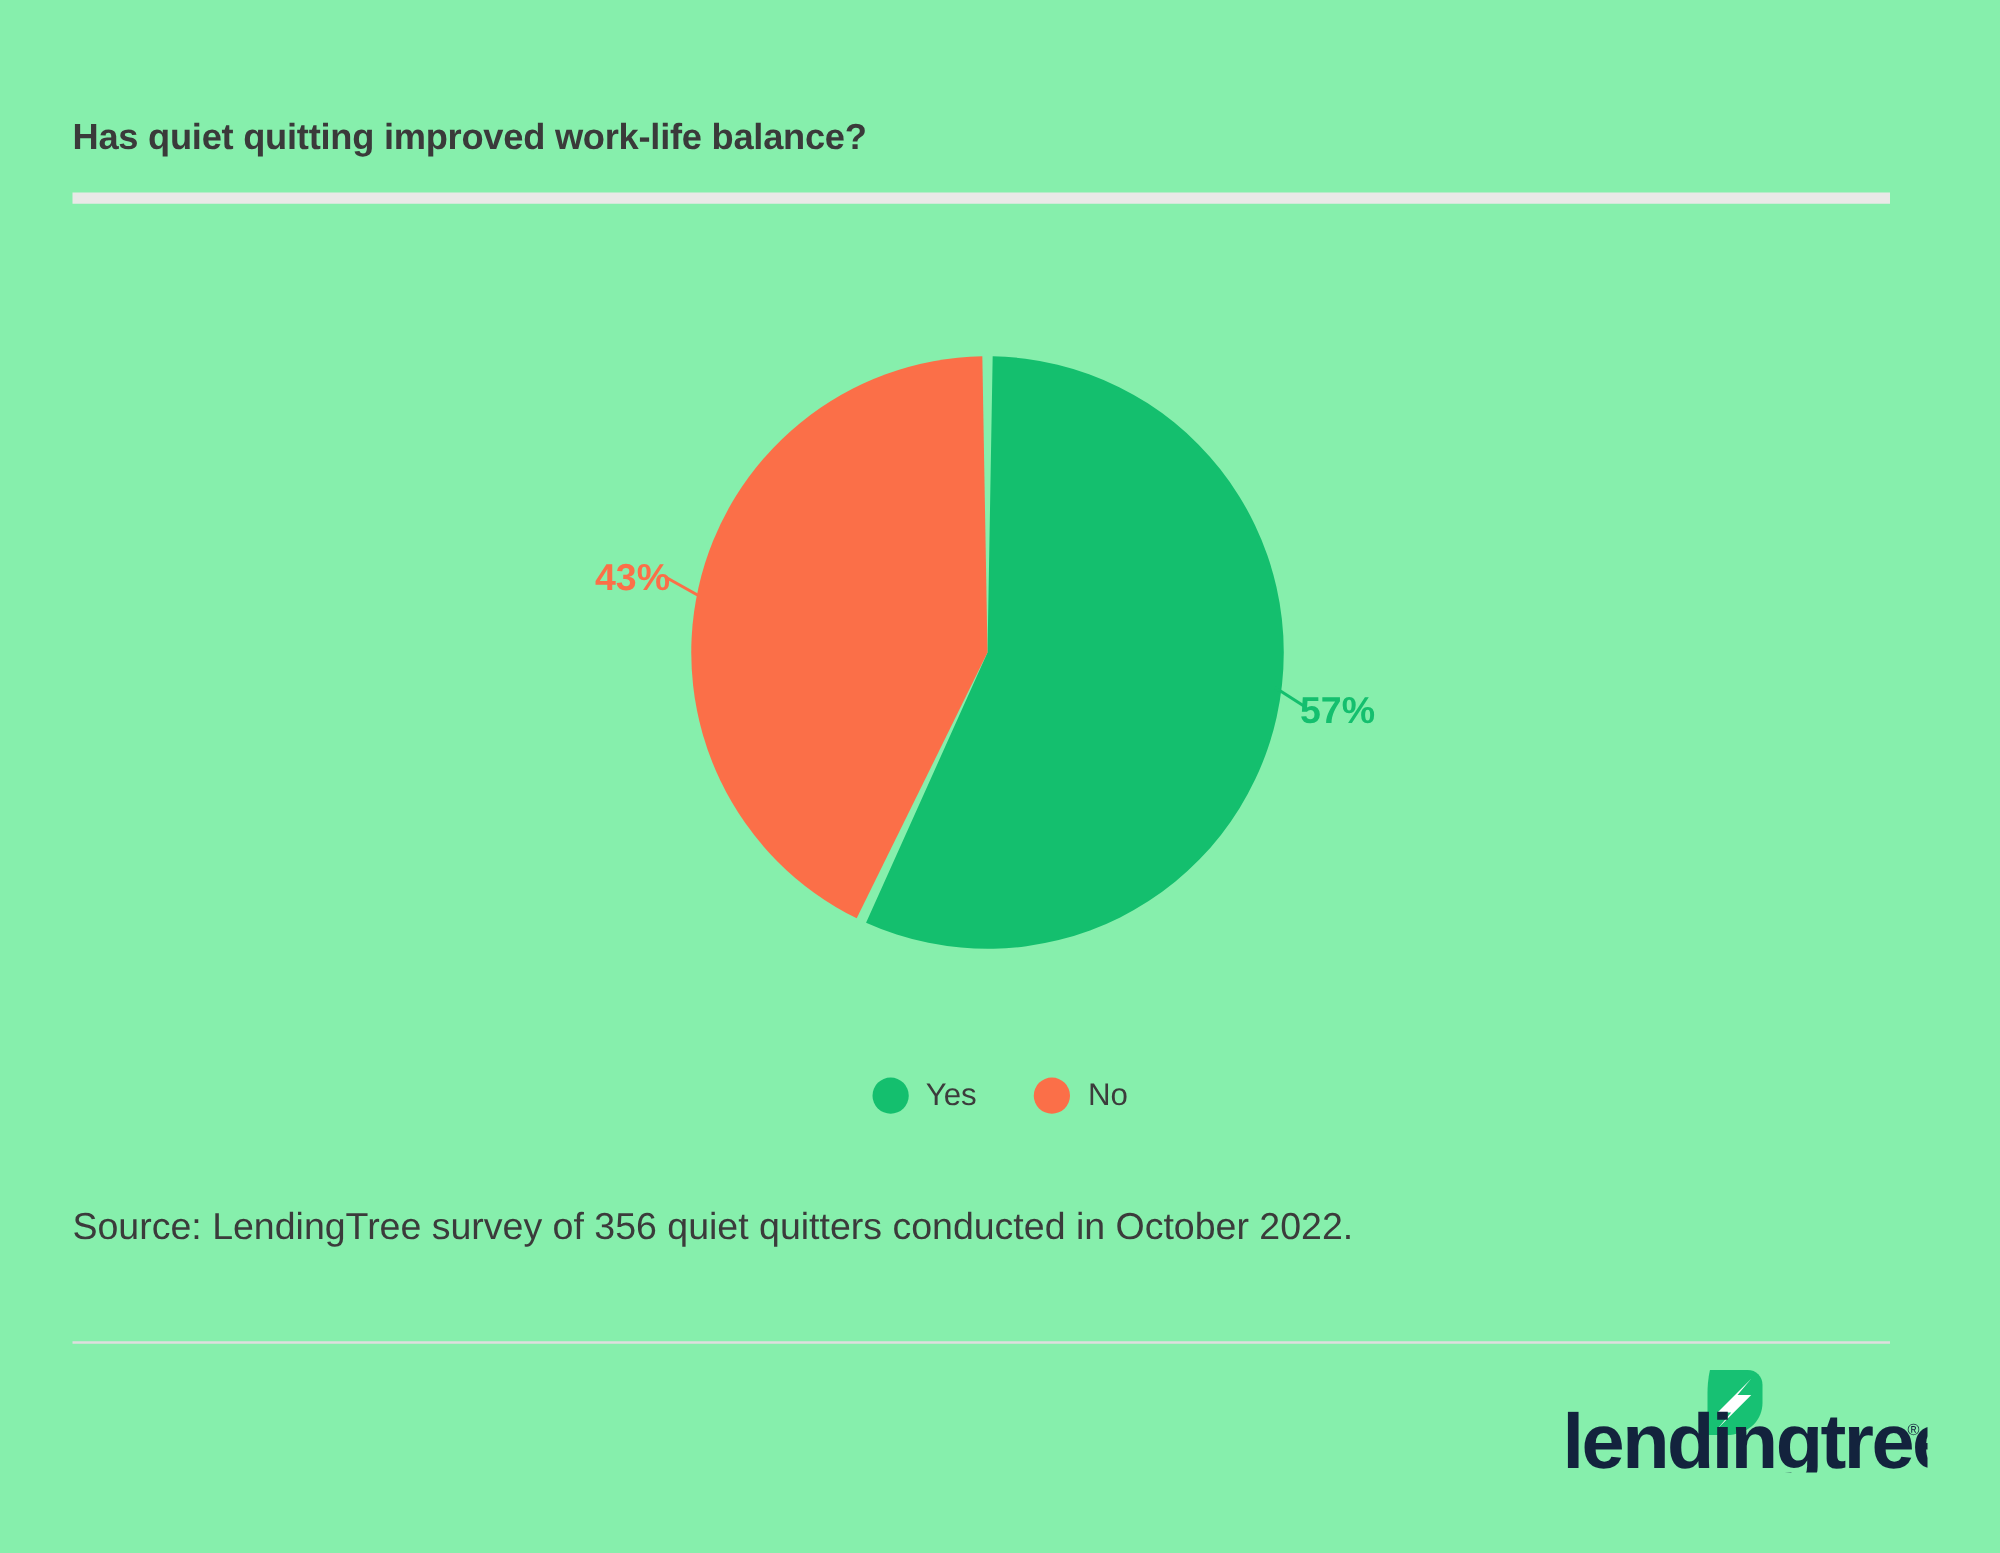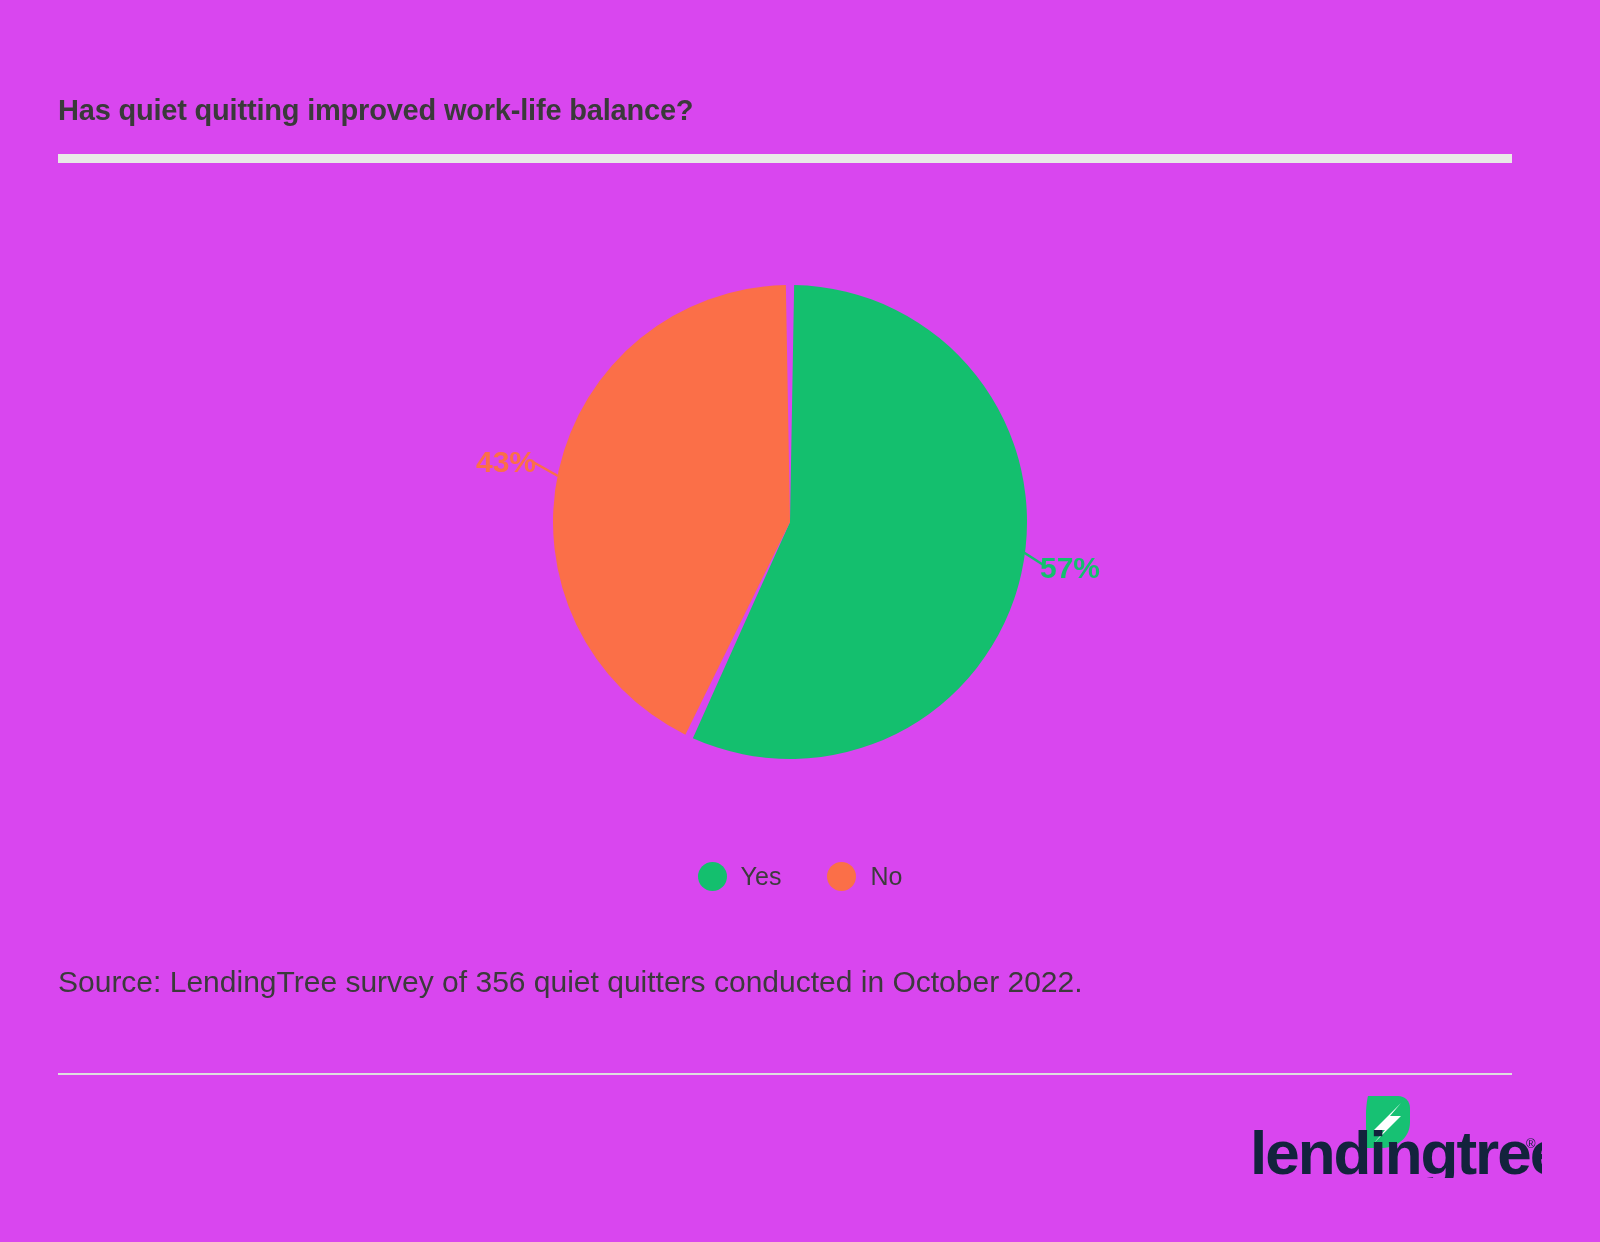--- a/index.html
+++ b/index.html
@@ -12,21 +12,21 @@
     height: 1242px;
     font-family: "Liberation Sans", sans-serif;
     color: #333333;
     position: relative;
     overflow: hidden;
   }
 
   .page {
     position: absolute;
     inset: 0;
-    background: #d946ef;
+    background: #86efac;
   }
 
   
   .chart-title {
     position: absolute;
     left: 58px;
     top: 94px;
     font-size: 29px;
     font-weight: bold;
     color: #3a3a3a;

